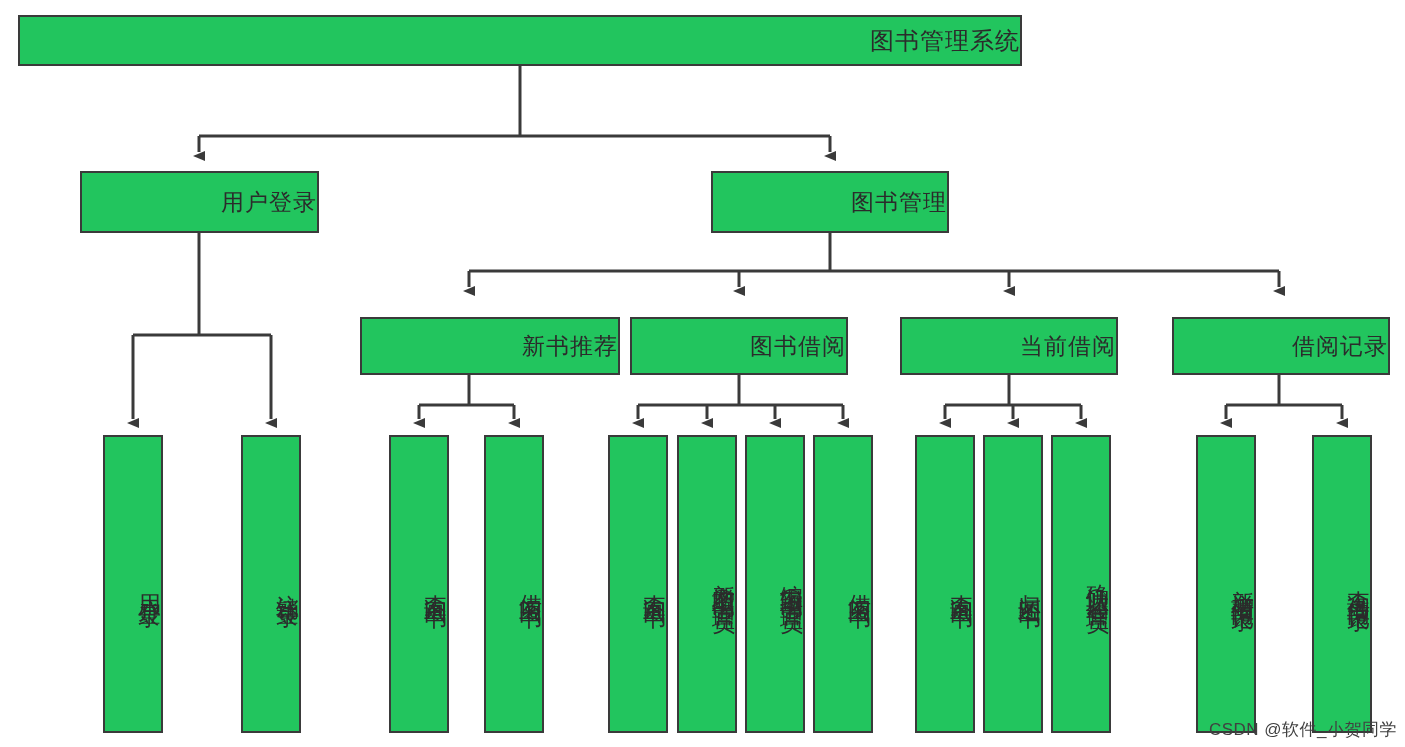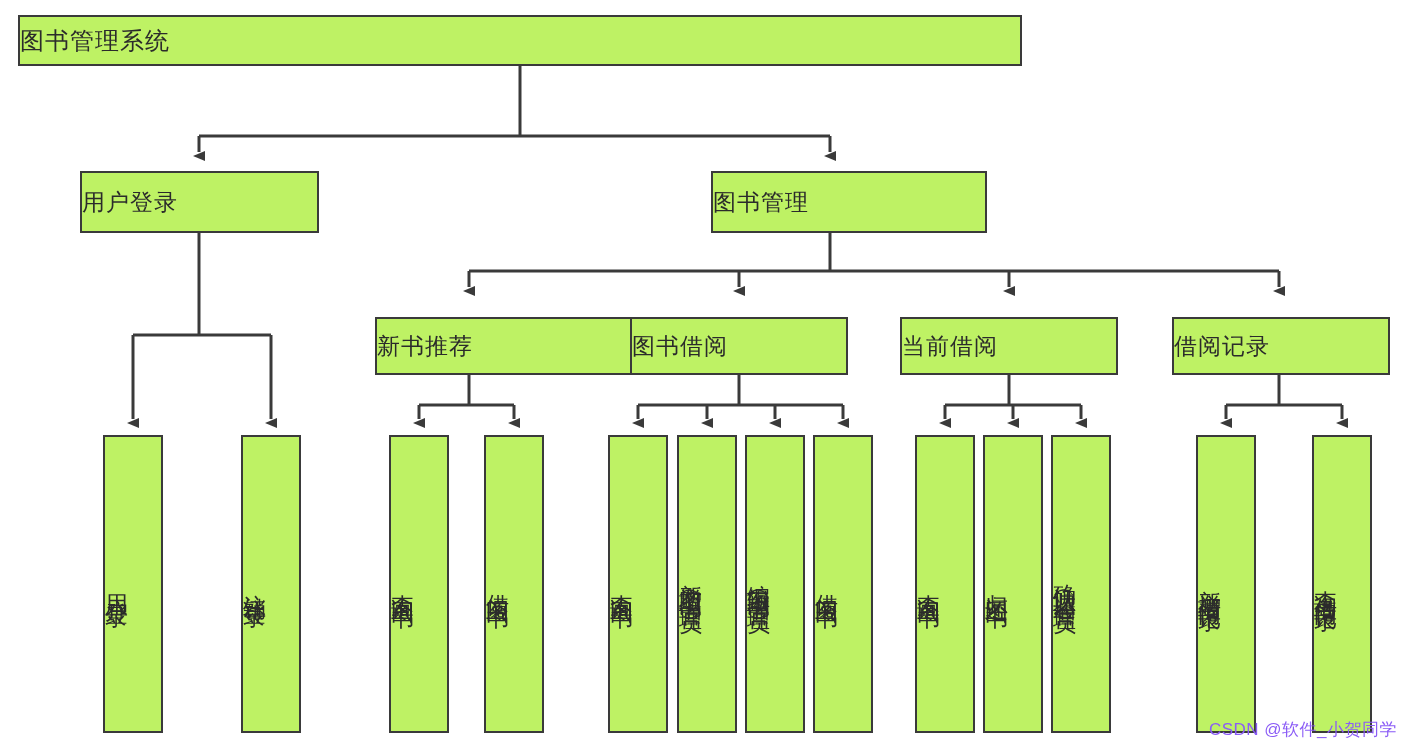--- a/index.html
+++ b/index.html
@@ -14,24 +14,24 @@
     position: relative;
     width: 1405px;
     height: 747px;
     background: #ffffff;
     overflow: hidden;
   }
   .node {
     position: absolute;
     box-sizing: border-box;
     border: 2.5px solid #3a3a3a;
-    background: #bef264;
+    background: #22c55e;
     display: flex;
     align-items: center;
-    justify-content: flex-start;
+    justify-content: flex-end;
     color: #2b2b2b;
   }
   .node.h {
     font-size: 23px;
     letter-spacing: 1px;
   }
   .node.v {
     font-size: 23px;
   }
   .node.v .vtext {
@@ -50,21 +50,21 @@
     top: 0;
     width: 1405px;
     height: 747px;
     pointer-events: none;
   }
   #watermark {
     position: absolute;
     right: 8px;
     bottom: 6px;
     font-size: 17px;
-    color: #8b5cf6;
+    color: #404040;
     white-space: nowrap;
     letter-spacing: 0.5px;
   }
 </style>
 </head>
 <body>
 
 <div id="canvas">
 
   <svg id="edges" viewBox="0 0 1405 747">
@@ -117,25 +117,25 @@
     </g>
   </svg>
 
   <div class="node h" id="root-node" style="left:18px; top:15px; width:1004px; height:51px;">
     <span>图书管理系统</span>
   </div>
 
   <div class="node h" style="left:80px; top:171px; width:239px; height:62px;">
     <span>用户登录</span>
   </div>
-  <div class="node h" style="left:711px; top:171px; width:276px; height:62px;">
+  <div class="node h" style="left:711px; top:171px; width:238px; height:62px;">
     <span>图书管理</span>
   </div>
 
-  <div class="node h" style="left:360px; top:317px; width:260px; height:58px;margin-left:15px;">
+  <div class="node h" style="left:360px; top:317px; width:260px; height:58px;">
     <span>新书推荐</span>
   </div>
   <div class="node h" style="left:900px; top:317px; width:218px; height:58px;">
     <span>当前借阅</span>
   </div>
   <div class="node h" style="left:630px; top:317px; width:218px; height:58px;">
     <span>图书借阅</span>
   </div>
   <div class="node h" style="left:1172px; top:317px; width:218px; height:58px;">
     <span>借阅记录</span>

